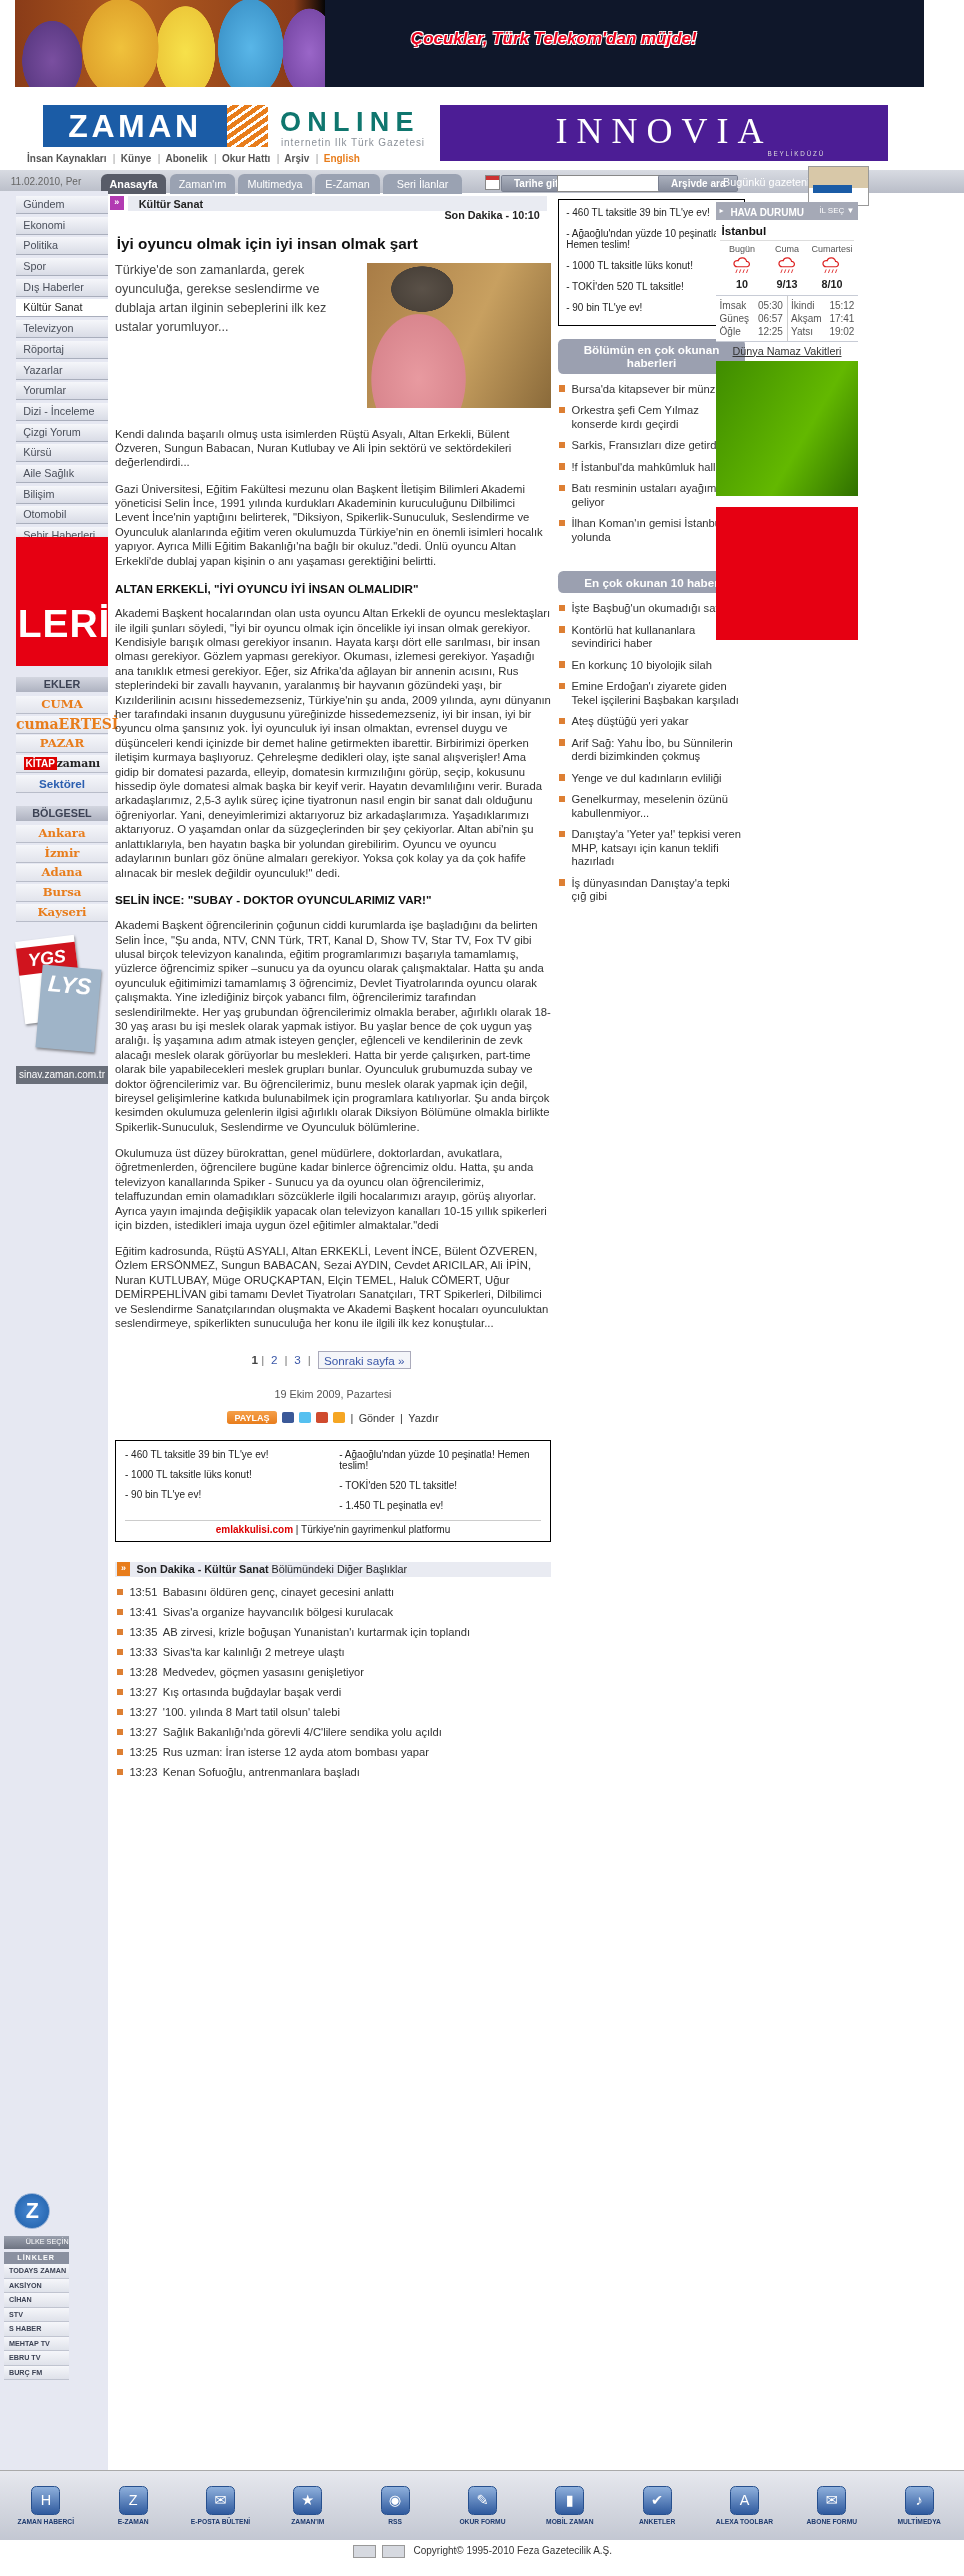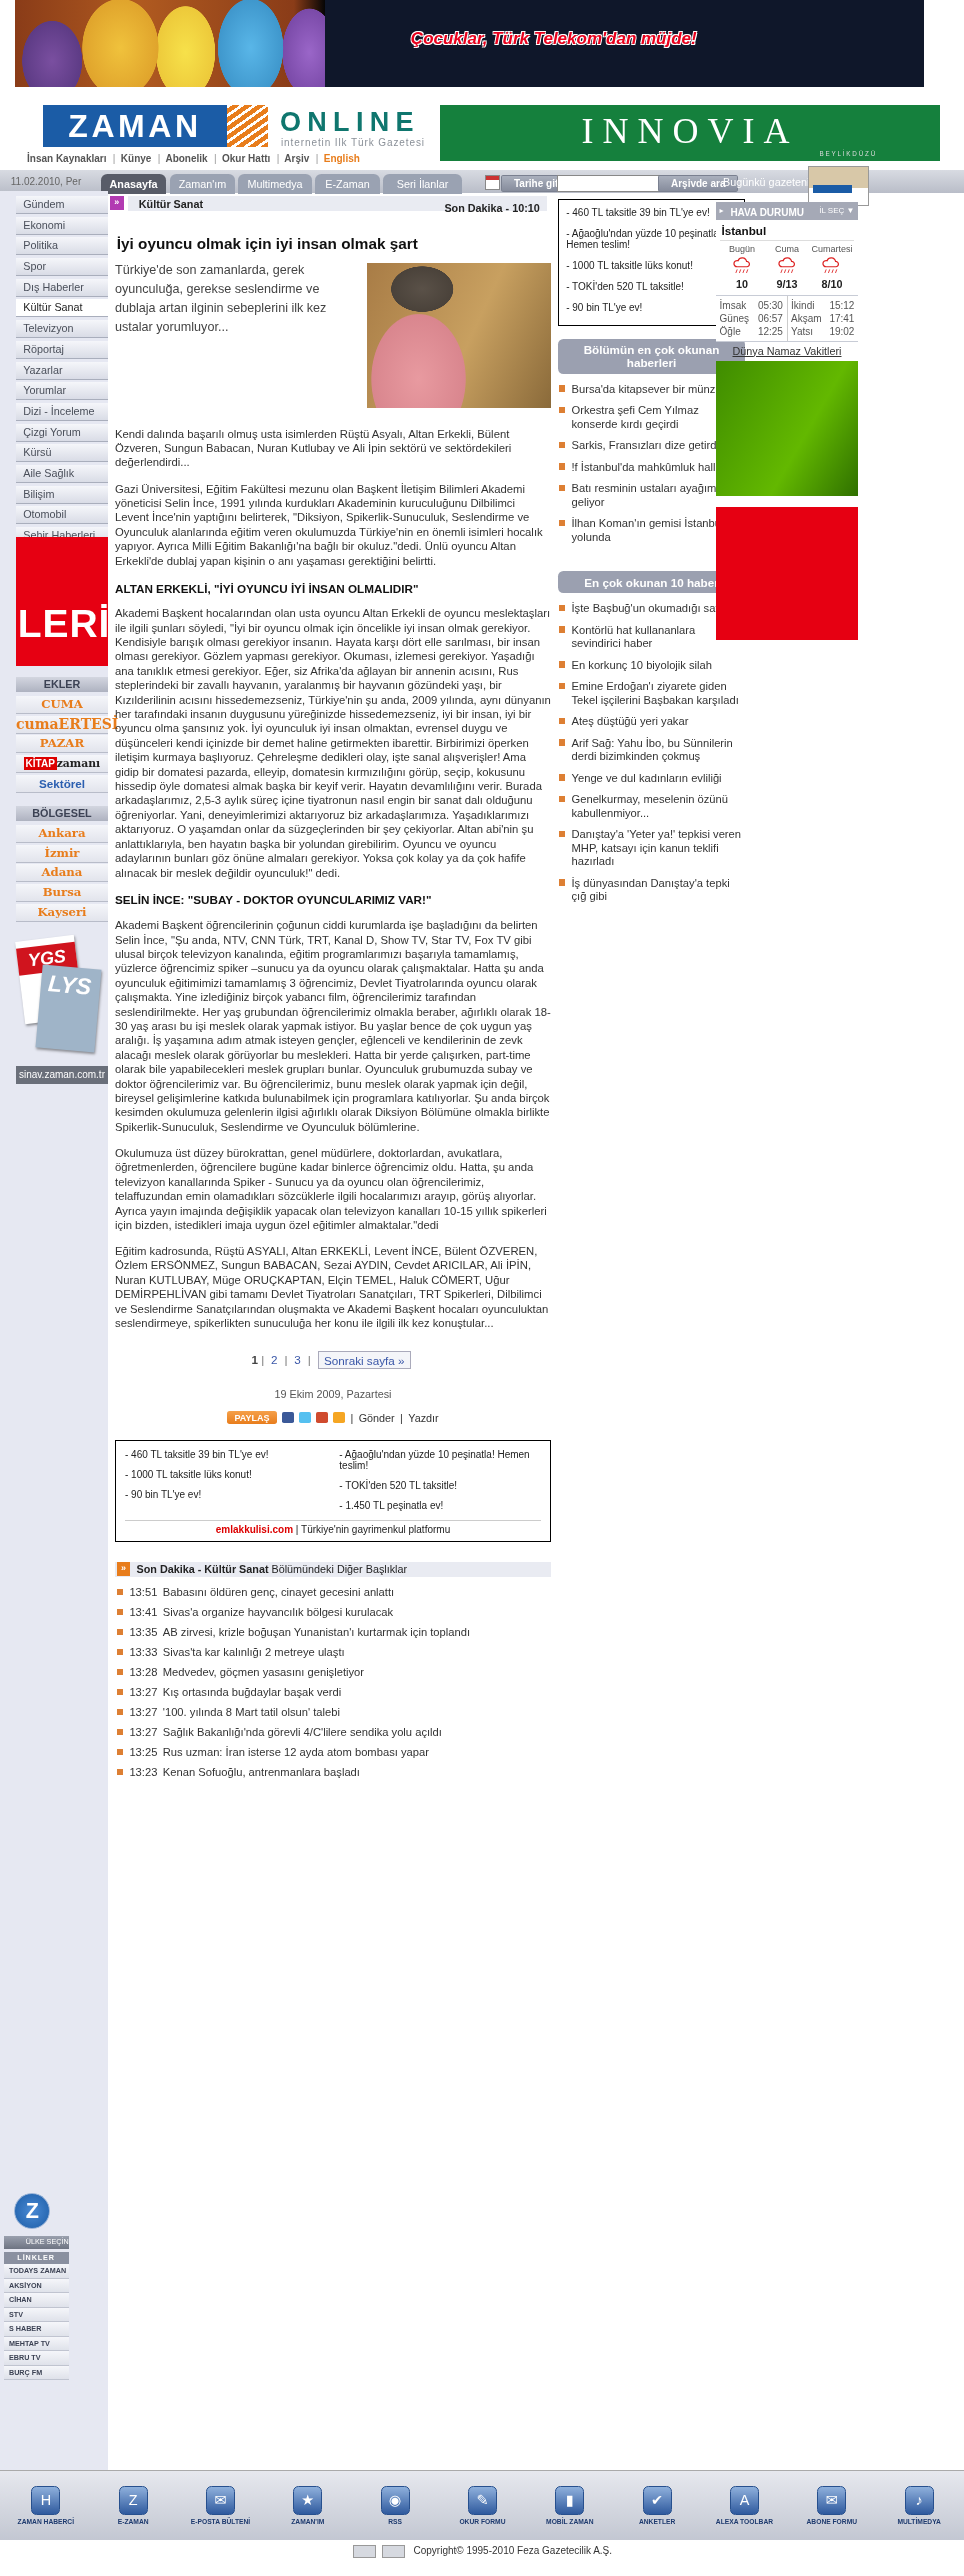--- a/index.html
+++ b/index.html
@@ -25,21 +25,21 @@
   .logo-blue{left:43px;top:105px;width:184px;height:42px;background:#1b5ca6;color:#fff;
     font-size:32px;font-weight:bold;letter-spacing:3.6px;text-align:center;line-height:42px;}
   .logo-orange{left:227px;top:105px;width:41px;height:42px;background:#e87d1c;
     background-image:repeating-linear-gradient(-35deg,transparent 0 4.5px,#fff 4.5px 7.2px);}
   .logo-online{left:280px;top:107px;color:#0f766e;font-size:27px;font-weight:bold;letter-spacing:6.3px;}
   .logo-sub{left:281px;top:137px;color:#8a9098;font-size:10px;letter-spacing:0.9px;}
   .hdr-links{left:27px;top:153px;font-size:10px;font-weight:bold;color:#555;}
   .hdr-links span{margin-right:3.6px;}
   .hdr-links .sep{color:#999;font-weight:normal;margin:0 2.7px;}
   .hdr-links .en{color:#e87d1c;}
-  .ad-innovia{left:440px;top:105px;width:500px;height:56px;background:#15803d;color:#fff;text-align:center;}
+  .ad-innovia{left:440px;top:105px;width:448px;height:56px;background:#4c1d95;color:#fff;text-align:center;}
   .ad-innovia .t{font-family:"Liberation Serif",serif;font-size:36px;letter-spacing:9px;line-height:52px;}
   .ad-innovia .s{position:absolute;right:63px;bottom:4.5px;font-size:6.3px;letter-spacing:1.8px;color:#ddd;}
 
   
   .nav{left:0;top:170px;width:965px;height:23px;background:linear-gradient(#d8dbe2,#b9bdc8);}
   .nav-date{position:absolute;left:10.8px;top:6.3px;font-size:10px;color:#666;}
   .tab{position:absolute;top:3.6px;height:20px;line-height:20px;text-align:center;color:#fff;
     font-size:10.8px;border-radius:6.3px 6.3px 0 0;background:#9aa2b2;cursor:pointer;}
   .tab.active{background:#585c68;font-weight:bold;}
   .btn-gray{position:absolute;top:4.5px;height:15.3px;line-height:15.3px;padding:0 12px;font-size:10px;
@@ -50,21 +50,21 @@
   .bugunku{position:absolute;left:723px;top:6.3px;font-size:10.8px;color:#fff;}
   .thumb{position:absolute;left:808px;top:-3.6px;width:59px;height:38px;border:0.9px solid #999;
     background:linear-gradient(#d8c8a8 0 55%,#fff 55% 100%),#eee;overflow:hidden;}
   .thumb:after{content:"";position:absolute;left:3.6px;top:18px;width:39px;height:8px;background:#1b5ca6;}
 
   
   .sec-icon{left:110px;top:196px;width:13.5px;height:13.5px;background:#b23bb2;color:#fff;font-size:9px;
     text-align:center;line-height:13.5px;font-weight:bold;}
   .sec-bar{left:128px;top:196px;width:419px;height:15.3px;background:#e9ebf2;font-size:10.8px;font-weight:bold;color:#222;}
   .sec-bar .l{position:absolute;left:10.8px;top:1.8px;}
-  .sec-bar .r{position:absolute;right:7.2px;top:6px;}
+  .sec-bar .r{position:absolute;right:7.2px;top:13px;}
 
   
   .sb-bg{left:0;top:191px;width:108px;height:2279px;background:#e6e8f2;}
   .menu{left:16px;top:196px;width:92px;}
   .mi{height:17px;line-height:17px;margin-bottom:2.7px;padding-left:7.2px;font-size:10.8px;color:#4a4f5a;
     background:linear-gradient(#f5f6fa,#d9dce6);border-bottom:0.9px solid #a9aebc;cursor:pointer;}
   .mi.active{background:#fff;color:#222;}
   .ad-leri{left:16px;top:537px;width:92px;height:129px;background:#e60012;color:#fff;overflow:hidden;}
   .ad-leri span{position:absolute;left:1.8px;bottom:20px;font-size:39px;font-weight:bold;letter-spacing:0.9px;}
   .side-h{left:16px;top:0;width:92px;height:15.3px;background:linear-gradient(#d3d6e0,#aeb2c0);

